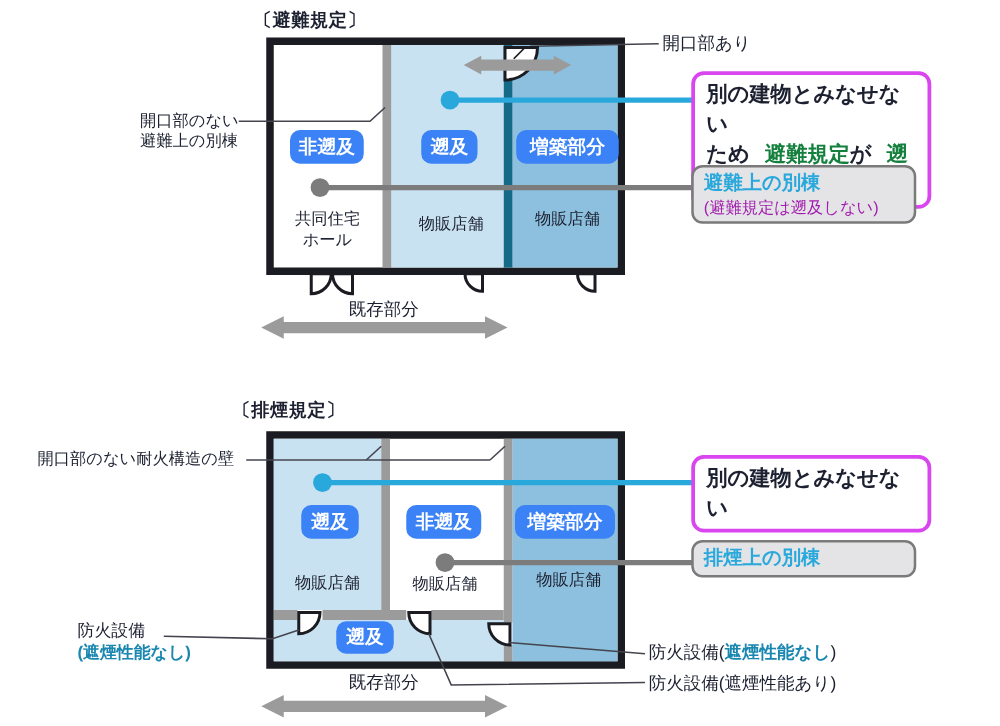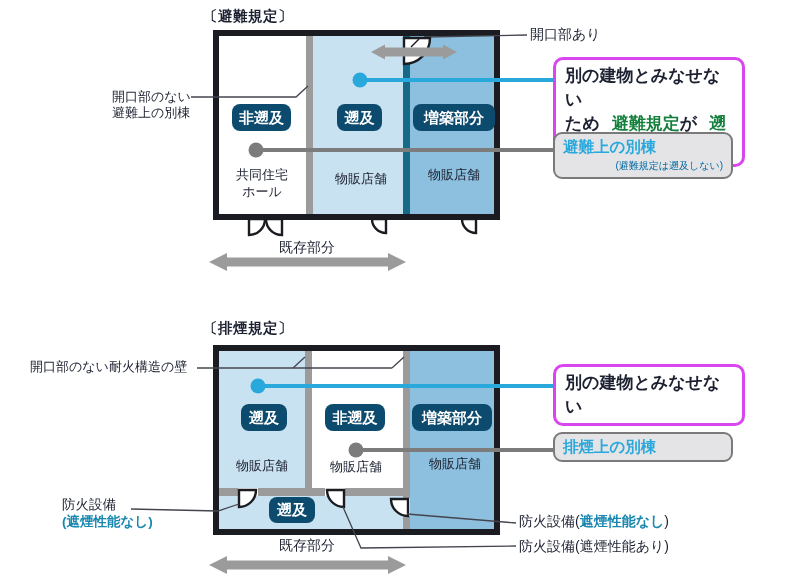--- a/index.html
+++ b/index.html
@@ -4,30 +4,30 @@
 <style>
   html,body{margin:0;padding:0;background:#ffffff;}
   #canvas{position:relative;width:800px;height:581px;background:#ffffff;overflow:hidden;
           font-family:"Liberation Sans","DejaVu Sans",sans-serif;color:#1c2030;}
   .abs{position:absolute;}
   .title{font-size:14.5px;font-weight:bold;color:#1c2030;letter-spacing:.5px;}
   .lbl{font-size:13px;color:#1c2030;line-height:16px;}
   .lbl14{font-size:14px;color:#1c2030;}
   .building{position:absolute;border:6px solid #1b1b22;background:#ffffff;box-sizing:content-box;}
   .room{position:absolute;top:0;}
-  .badge{position:absolute;background:#0c4a6e;color:#ffffff;font-weight:bold;font-size:15px;
+  .badge{position:absolute;background:#3b82f6;color:#ffffff;font-weight:bold;font-size:15px;
          text-align:center;border-radius:8px;height:27px;line-height:27px;}
   .roomname{position:absolute;font-size:13px;color:#1c2030;text-align:center;line-height:17px;}
   .callout-blue{position:absolute;background:#ffffff;border:3px solid #d946ef;border-radius:10px;
                 padding:4px 9px;font-size:17px;font-weight:bold;line-height:24px;color:#1c2030;}
   .callout-blue .hl{color:#15803d;margin-left:12px;}
   .callout-gray{position:absolute;background:#e4e4e6;border:2.5px solid #7a7a7a;border-radius:9px;
                 padding:3px 8px;}
   .callout-gray .cg-title{font-size:15.5px;font-weight:bold;color:#29a8dc;line-height:20px;}
-  .callout-gray .cg-note{font-size:10px;color:#0369a1;line-height:17px;text-align:right;}
+  .callout-gray .cg-note{font-size:13px;color:#a21caf;line-height:17px;}
   .teal-text{color:#1a87b0;}
   svg#overlay{position:absolute;left:0;top:0;z-index:5;pointer-events:none;}
   .z6{z-index:6;}
   .z1{z-index:1;}
 </style>
 </head>
 <body>
 
 <div id="canvas">
 
@@ -61,21 +61,21 @@
 
   <div class="callout-blue z6" style="left:553px;top:57px;width:168px;">
     <div>別の建物とみなせない</div>
     <div><span>ため</span><span class="hl">避難規定</span><span>が</span><span class="hl">遡及</span></div>
   </div>
   <div class="callout-gray z6" style="left:553px;top:132px;width:160px;">
     <div class="cg-title">避難上の別棟</div>
     <div class="cg-note">(避難規定は遡及しない)</div>
   </div>
 
-  <div class="abs title z6" style="left:203px;top:319px;">〔排煙規定〕</div>
+  <div class="abs title z6" style="left:186px;top:319px;">〔排煙規定〕</div>
 
   <div class="building z1" style="left:213px;top:345px;width:275px;height:178px;">
     <div class="room" style="left:0;width:86px;height:137px;background:#c9e2f1;"></div>
     <div class="room" style="left:191px;width:84px;height:178px;background:#8cc0de;"></div>
     <div class="room" style="left:0;top:145px;width:184px;height:33px;background:#c9e2f1;"></div>
     <div class="room" style="left:86px;width:7px;height:137px;background:#9b9b9b;"></div>
     <div class="room" style="left:184px;width:7px;height:147px;background:#9b9b9b;"></div>
     <div class="room" style="left:184px;top:165px;width:7px;height:13px;background:#9b9b9b;"></div>
     <div class="room" style="left:0;top:137px;width:19px;height:8px;background:#9b9b9b;"></div>
     <div class="room" style="left:39px;top:137px;width:67px;height:8px;background:#9b9b9b;"></div>

